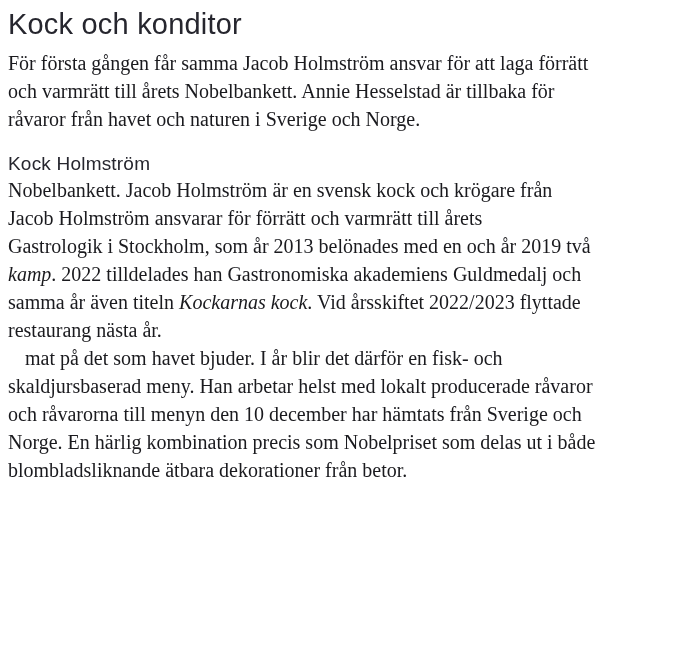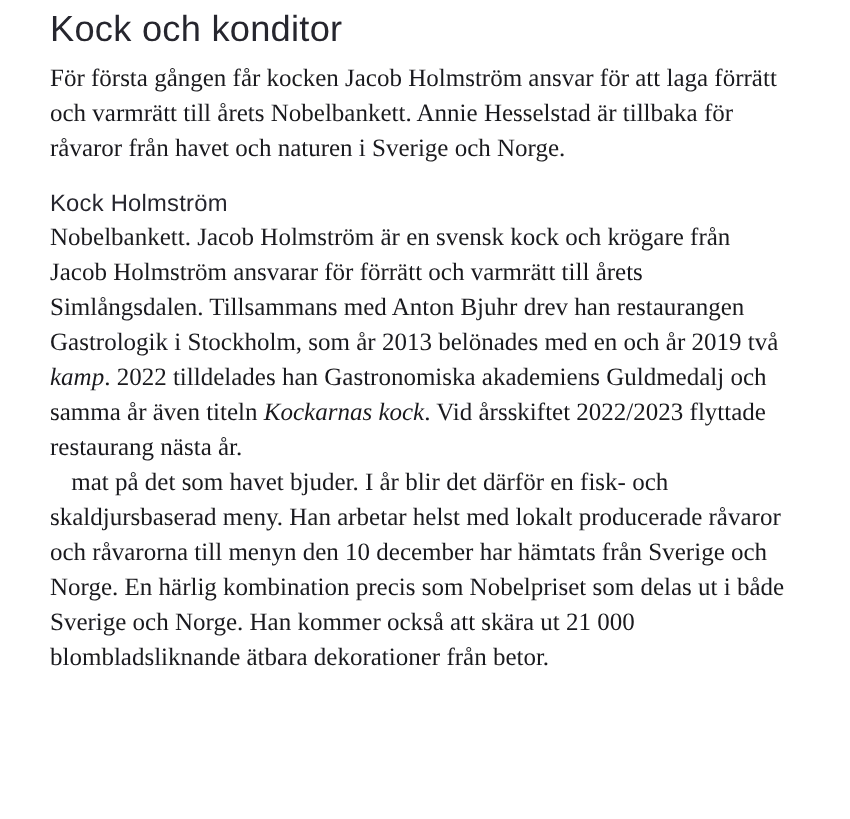--- a/index.html
+++ b/index.html
@@ -11,21 +11,20 @@
     width: 680px;
     height: 655px;
     overflow: hidden;
   }
   .page {
     box-sizing: border-box;
     width: 565px;
     height: 655px;
     padding: 0 8px 0 8px;
     background: #ffffff;
-    margin-left: 32px;
   }
   h1.title {
     margin: 0;
     padding-top: 6px;
     font-family: "Liberation Sans", sans-serif;
     font-weight: 500;
     font-size: 29px;
     line-height: 36px;
     letter-spacing: 0.2px;
     color: #26262e;
@@ -61,38 +60,36 @@
     padding-left: 17px;
   }
 </style>
 </head>
 <body>
 
 <main class="page">
   <h1 class="title">Kock och konditor</h1>
 
   <p class="para intro">
-      <span class="line"><span>För första gången får kocken Jacob Holmström ansvar för att laga förrätt</span></span>
+      <span class="line"><span>För första gången får samma Jacob Holmström ansvar för att laga förrätt</span></span>
       <span class="line"><span>och varmrätt till årets Nobelbankett. Annie Hesselstad är tillbaka för</span></span>
       <span class="line"><span>råvaror från havet och naturen i Sverige och Norge.</span></span>
     </p>
 
   <h2 class="subheading">Kock Holmström</h2>
 
   <p class="para">
       <span class="line"><span>Nobelbankett. Jacob Holmström är en svensk kock och krögare från</span></span>
       <span class="line"><span>Jacob Holmström ansvarar för förrätt och varmrätt till årets</span></span>
-      <span class="line"><span>Simlångsdalen. Tillsammans med Anton Bjuhr drev han restaurangen</span></span>
       <span class="line"><span>Gastrologik i Stockholm, som år 2013 belönades med en och år 2019 två</span></span>
       <span class="line"><em>kamp</em><span>. 2022 tilldelades han Gastronomiska akademiens Guldmedalj och</span></span>
       <span class="line"><span>samma år även titeln </span><em>Kockarnas kock</em><span>. Vid årsskiftet 2022/2023 flyttade</span></span>
       <span class="line"><span>restaurang nästa år.</span></span>
     </p>
 
   <p class="para indent-first">
       <span class="line"><span>mat på det som havet bjuder. I år blir det därför en fisk- och</span></span>
       <span class="line"><span>skaldjursbaserad meny. Han arbetar helst med lokalt producerade råvaror</span></span>
       <span class="line"><span>och råvarorna till menyn den 10 december har hämtats från Sverige och</span></span>
       <span class="line"><span>Norge. En härlig kombination precis som Nobelpriset som delas ut i både</span></span>
-      <span class="line"><span>Sverige och Norge. Han kommer också att skära ut 21 000</span></span>
       <span class="line"><span>blombladsliknande ätbara dekorationer från betor.</span></span>
     </p>
 </main>
 
 </body></html>

